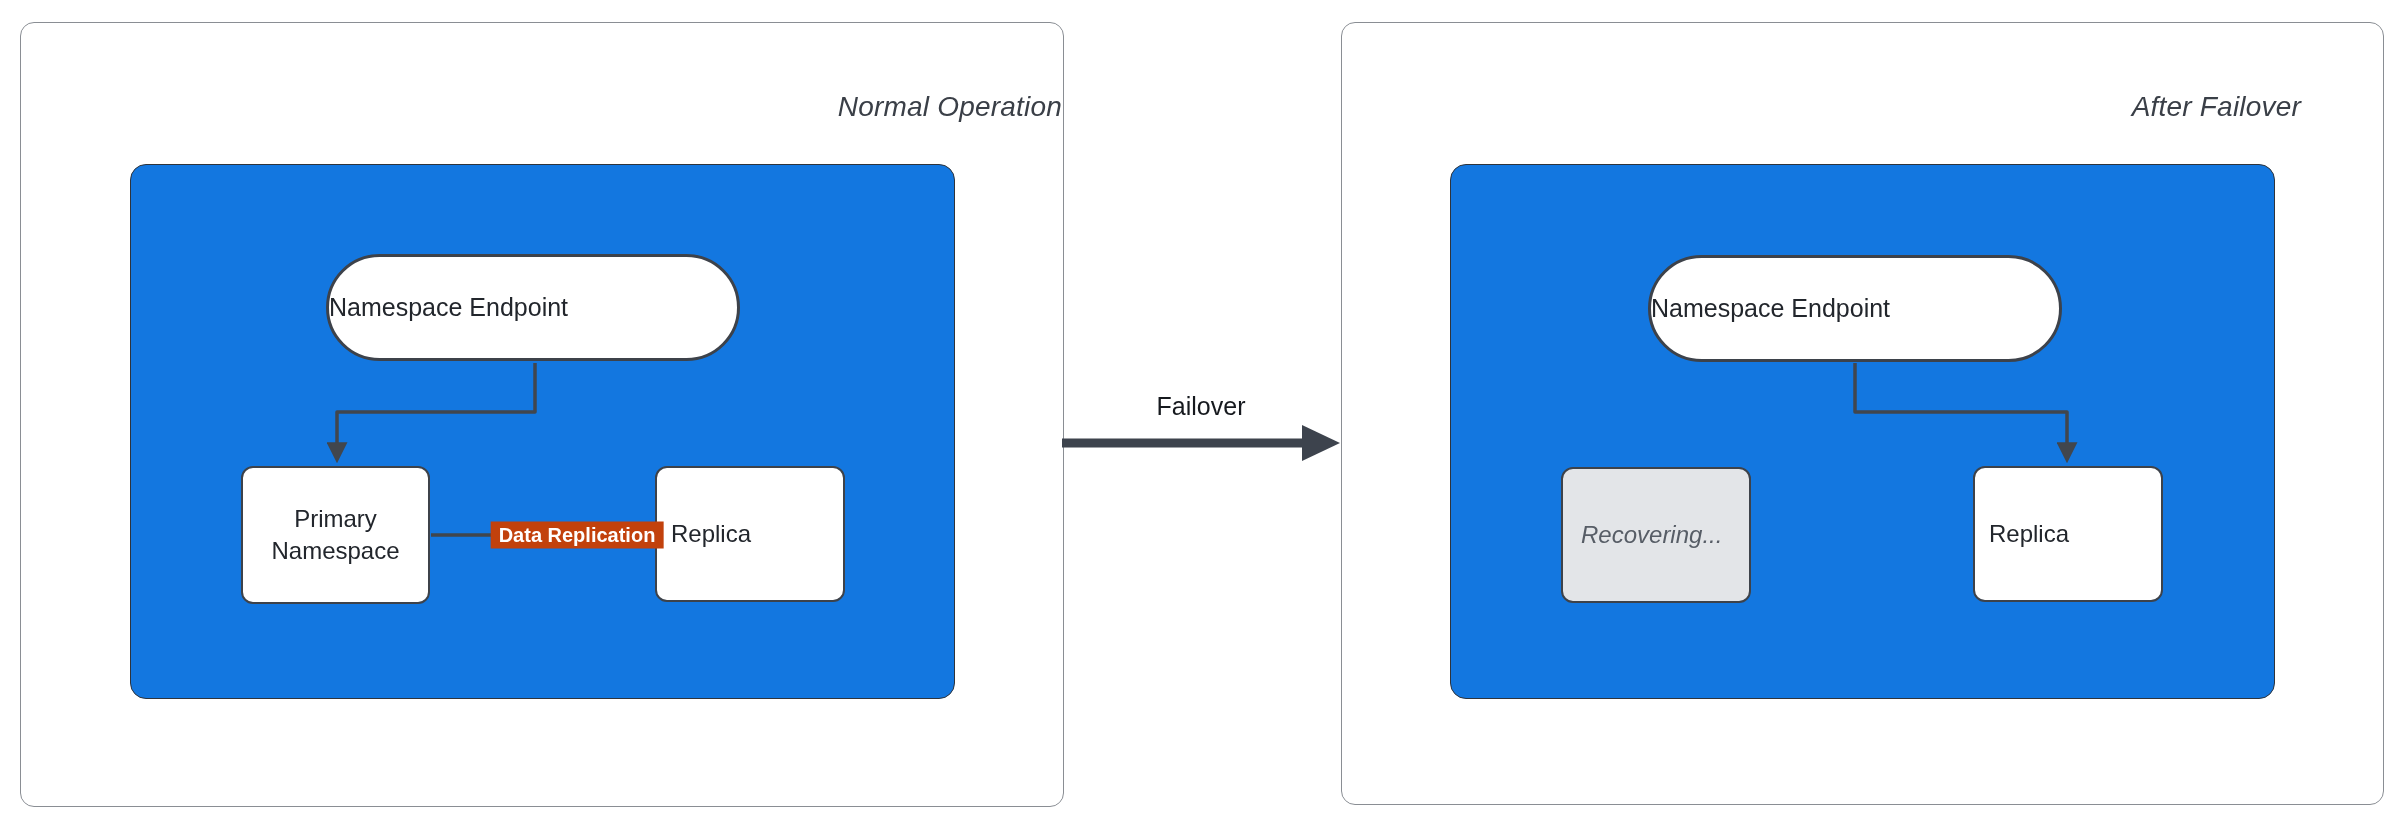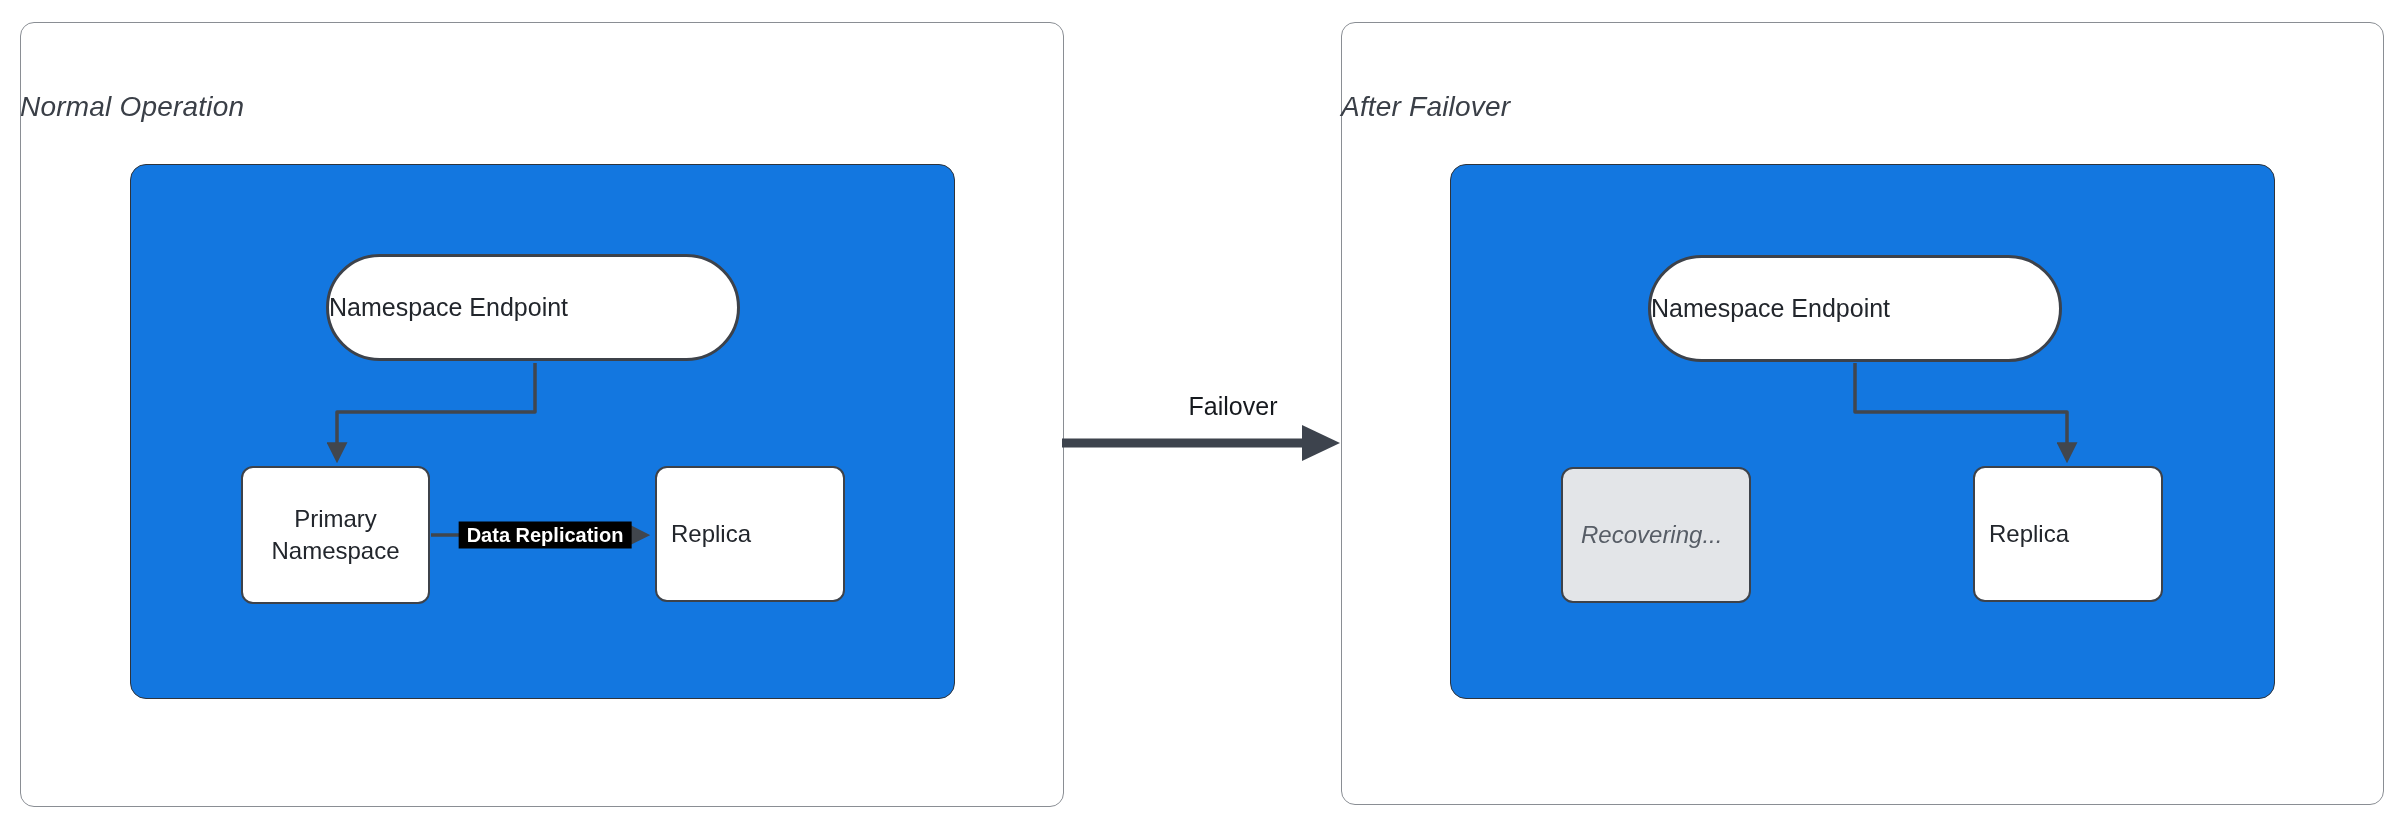--- a/index.html
+++ b/index.html
@@ -4,46 +4,46 @@
 <style>
   html,body{margin:0;padding:0;background:#ffffff;}
   .canvas{
     position:relative;width:2407px;height:828px;background:#ffffff;overflow:hidden;
     font-family:"Liberation Sans",sans-serif;
   }
   .panel{
     position:absolute;background:#ffffff;border:1px solid #8a8e94;border-radius:14px;
   }
   .panel-title{
-    position:absolute;text-align:left;font-style:italic;font-size:28px;color:#3a3f47;
+    position:absolute;text-align:right;font-style:italic;font-size:28px;color:#3a3f47;
     letter-spacing:.2px;
   }
   .group-box{
     position:absolute;background:#1377e0;border:1.5px solid #2f343b;border-radius:16px;
   }
   .node{
     position:absolute;display:flex;align-items:center;text-align:center;
     background:#ffffff;border:2px solid #3d424a;box-sizing:border-box;
     font-size:24px;color:#22262c;line-height:1.35;
   }
   .stadium{border-radius:54px;border-width:3px;font-size:25px;}
   .rect{border-radius:12px;padding:0 14px;}
   .recovering{background:#e3e5e8;color:#575d66;font-style:italic;}
   .overlay{position:absolute;left:0;top:0;pointer-events:none;}
   .connector{fill:none;stroke:#41464d;stroke-width:3.5px;stroke-linejoin:round;}
   .thick-arrow-line{fill:none;stroke:#3d434d;stroke-width:9px;}
   .arrow-head{fill:#41464d;stroke:none;}
   .thick-arrow-head{fill:#3d434d;stroke:none;}
   .edge-label{
-    position:absolute;transform:translate(-50%,-50%);background:#000000;color:#ffffff;
-    font-weight:bold;font-size:20px;padding:2px 8px;white-space:nowrap;
+    position:absolute;transform:translate(-50%,-50%);background:#c2410c;color:#ffffff;
+    font-weight:bold;font-size:20px;padding:2px 8px;white-space:nowrap;margin-left:32px;
   }
   .transition-label{
     position:absolute;transform:translate(-50%,-50%);color:#16191e;font-size:25px;
-    font-weight:500;white-space:nowrap;margin-left:32px;
+    font-weight:500;white-space:nowrap;
   }
 </style>
 </head>
 <body>
 
 <div class="canvas">
 
   <div class="panel" style="left:20px;top:22px;width:1042px;height:783px;"></div>
   <div class="panel" style="left:1341px;top:22px;width:1041px;height:781px;"></div>
 

